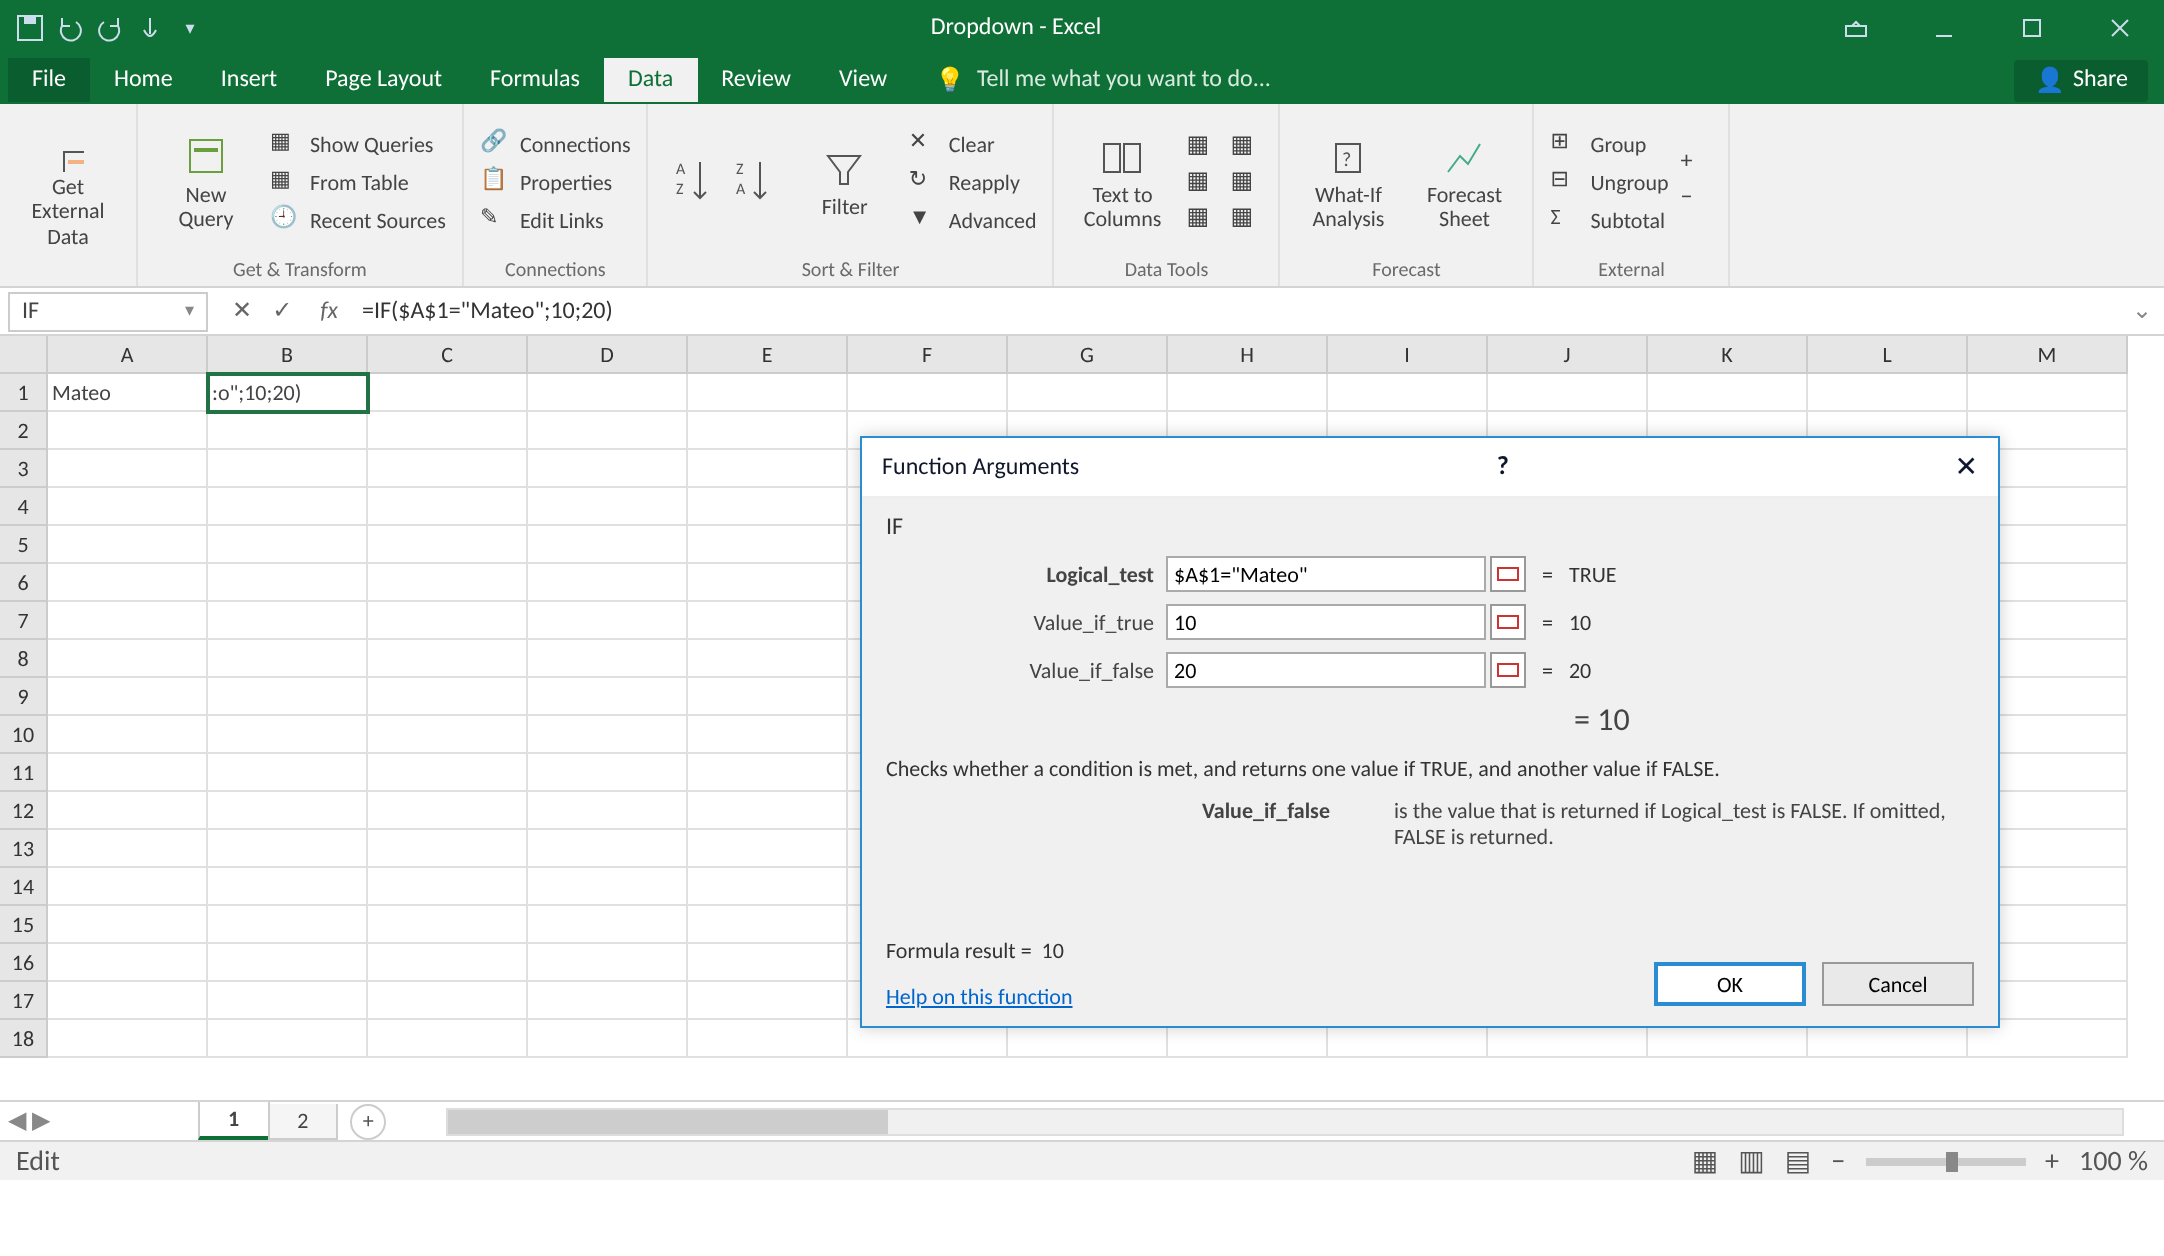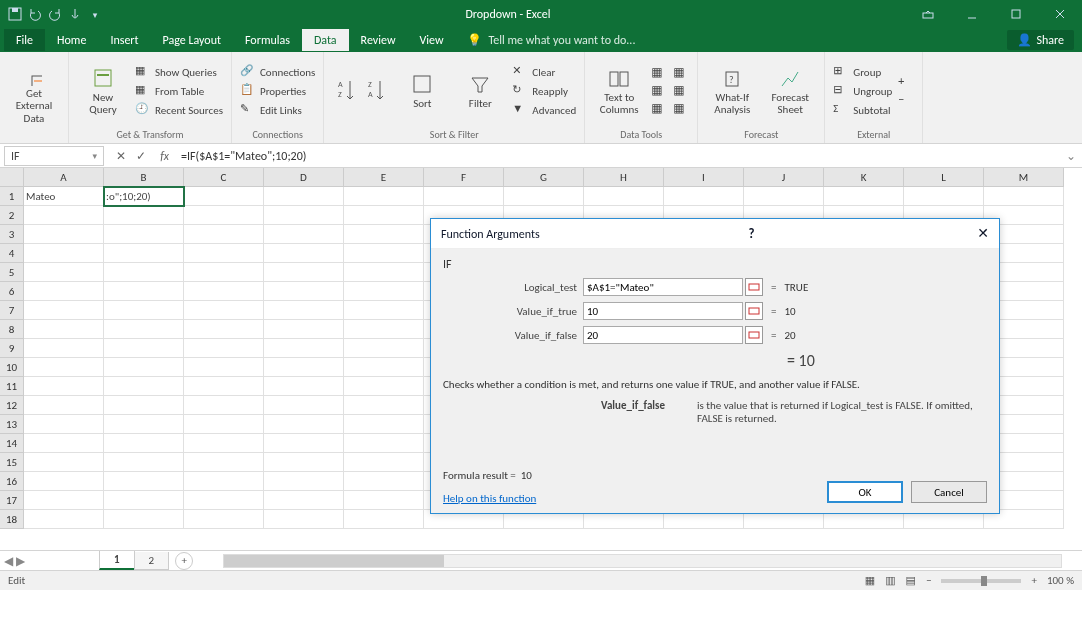--- a/index.html
+++ b/index.html
@@ -52,35 +52,35 @@
 
 .sheetbar { height: 20px; background:#fff; border-top:1px solid #d4d4d4; display:flex; align-items:center; padding-left:20px; gap:0; position:relative; }
 .navarrows { display:flex; gap:2px; color:#888; position:absolute; left:4px; }
 .sheettab { padding:2px 14px; border:1px solid #ccc; border-top:none; font-size:11px; background:#f5f5f5; margin-left:-1px; }
 .sheettab.active { background:#fff; border-bottom:2px solid #0f7037; font-weight:bold; }
 .addsheet { width:18px; height:18px; border:1px solid #ccc; border-radius:50%; display:flex; align-items:center; justify-content:center; margin-left:6px; font-size:11px; color:#555; }
 .hscroll { flex:1; margin:0 20px 0 30px; height:14px; background:#f0f0f0; border:1px solid #ddd; position:relative; }
 .hscroll .thumb { position:absolute; left:0; top:0; height:100%; width:220px; background:#cdcdcd; }
 
 
-.statusbar { height:20px; background:#f1f1f1; border-top:1px solid #d4d4d4; display:flex; align-items:center; padding:0 8px; font-size:11px; color:#555; }
+.statusbar { height:20px; background:#f1f1f1; border-top:1px solid #d4d4d4; display:flex; align-items:center; padding:0 8px; font-size:14px; color:#555; }
 .statusbar .right { margin-left:auto; display:flex; align-items:center; gap:10px; }
 .zoomslider { width:80px; height:4px; background:#ccc; position:relative; }
 .zoomslider .knob { position:absolute; left:50%; top:-3px; width:6px; height:10px; background:#888; }
 
 
 .dialog { position:absolute; left:430px; top:218px; width:570px; height:296px; border:1px solid #2a8dd4; background:#fff; box-shadow:0 0 8px rgba(0,0,0,.2); z-index:100; }
 .dlg-title { height:30px; background:#fff; border-bottom:1px solid #eee; display:flex; align-items:center; padding:0 10px; font-size:12px; color:#0f172a; }
 .dlg-title .dlgclose { margin-left:auto; font-size:14px; cursor:pointer; }
 .dlg-title .dlghelp { margin-left:auto; margin-right:14px; font-size:13px; font-weight:bold; cursor:pointer; }
 .dlg-body { padding:8px 12px; background:#f0f0f0; height:calc(100% - 30px); display:flex; flex-direction:column; }
 .fnname { font-size:12px; color:#333; margin-bottom:4px; }
 .argrow { display:flex; align-items:center; margin:3px 0; }
 .argrow .lbl { width:140px; text-align:right; padding-right:6px; font-size:11px; }
-.argrow .lbl.bold { font-weight:normal; }
+.argrow .lbl.bold { font-weight:bold; }
 .argrow input { width:160px; height:18px; border:1px solid #aaa; font-size:11px; padding:0 3px; background:#fff; }
 .argrow .refbtn { width:18px; height:18px; border:1px solid #999; margin-left:2px; background:#fff; display:flex; align-items:center; justify-content:center; }
 .argrow .eq { padding:0 8px; font-size:11px; color:#333; }
 .argrow .res { font-size:11px; color:#333;text-align:right; }
 .fnhelp { font-size:11px; color:#333; margin-top:8px; }
 .paramdesc { display:flex; margin-top:8px; font-size:11px; }
 .paramdesc .pn { font-weight:bold; width:230px; text-align:right; padding-right:8px; }
 .paramdesc .pd { flex:1;margin-left:24px; }
 .dlg-foot { margin-top:auto; display:flex; align-items:center; }
 .dlg-foot .fr { font-size:11px; color:#333; }
@@ -243,26 +243,20 @@
         <div class="bigbtn" style="width:28px">
             <svg width="20" height="28">
               <text x="2" y="10" font-size="8" fill="#555">Z</text>
               <text x="2" y="20" font-size="8" fill="#555">A</text>
               <path d="M14 4 L14 22 M11 19 L14 22 L17 19" stroke="#555" fill="none"></path>
             </svg>
           </div>
       </div>
       <div class="bigbtn">
         <svg width="24" height="24">
-            <rect x="4" y="4" width="16" height="16" fill="none" stroke="#555"></rect>
-          </svg>
-        <span>Sort</span>
-      </div>
-      <div class="bigbtn">
-        <svg width="24" height="24">
             <path d="M4 6 L20 6 L14 14 L14 20 L10 20 L10 14 Z" fill="none" stroke="#555"></path>
           </svg>
         <span>Filter</span>
       </div>
       <div class="col">
         <div class="txtbtn">
             <span class="ico">✕</span>
             <span>Clear</span>
           </div>
         <div class="txtbtn">

